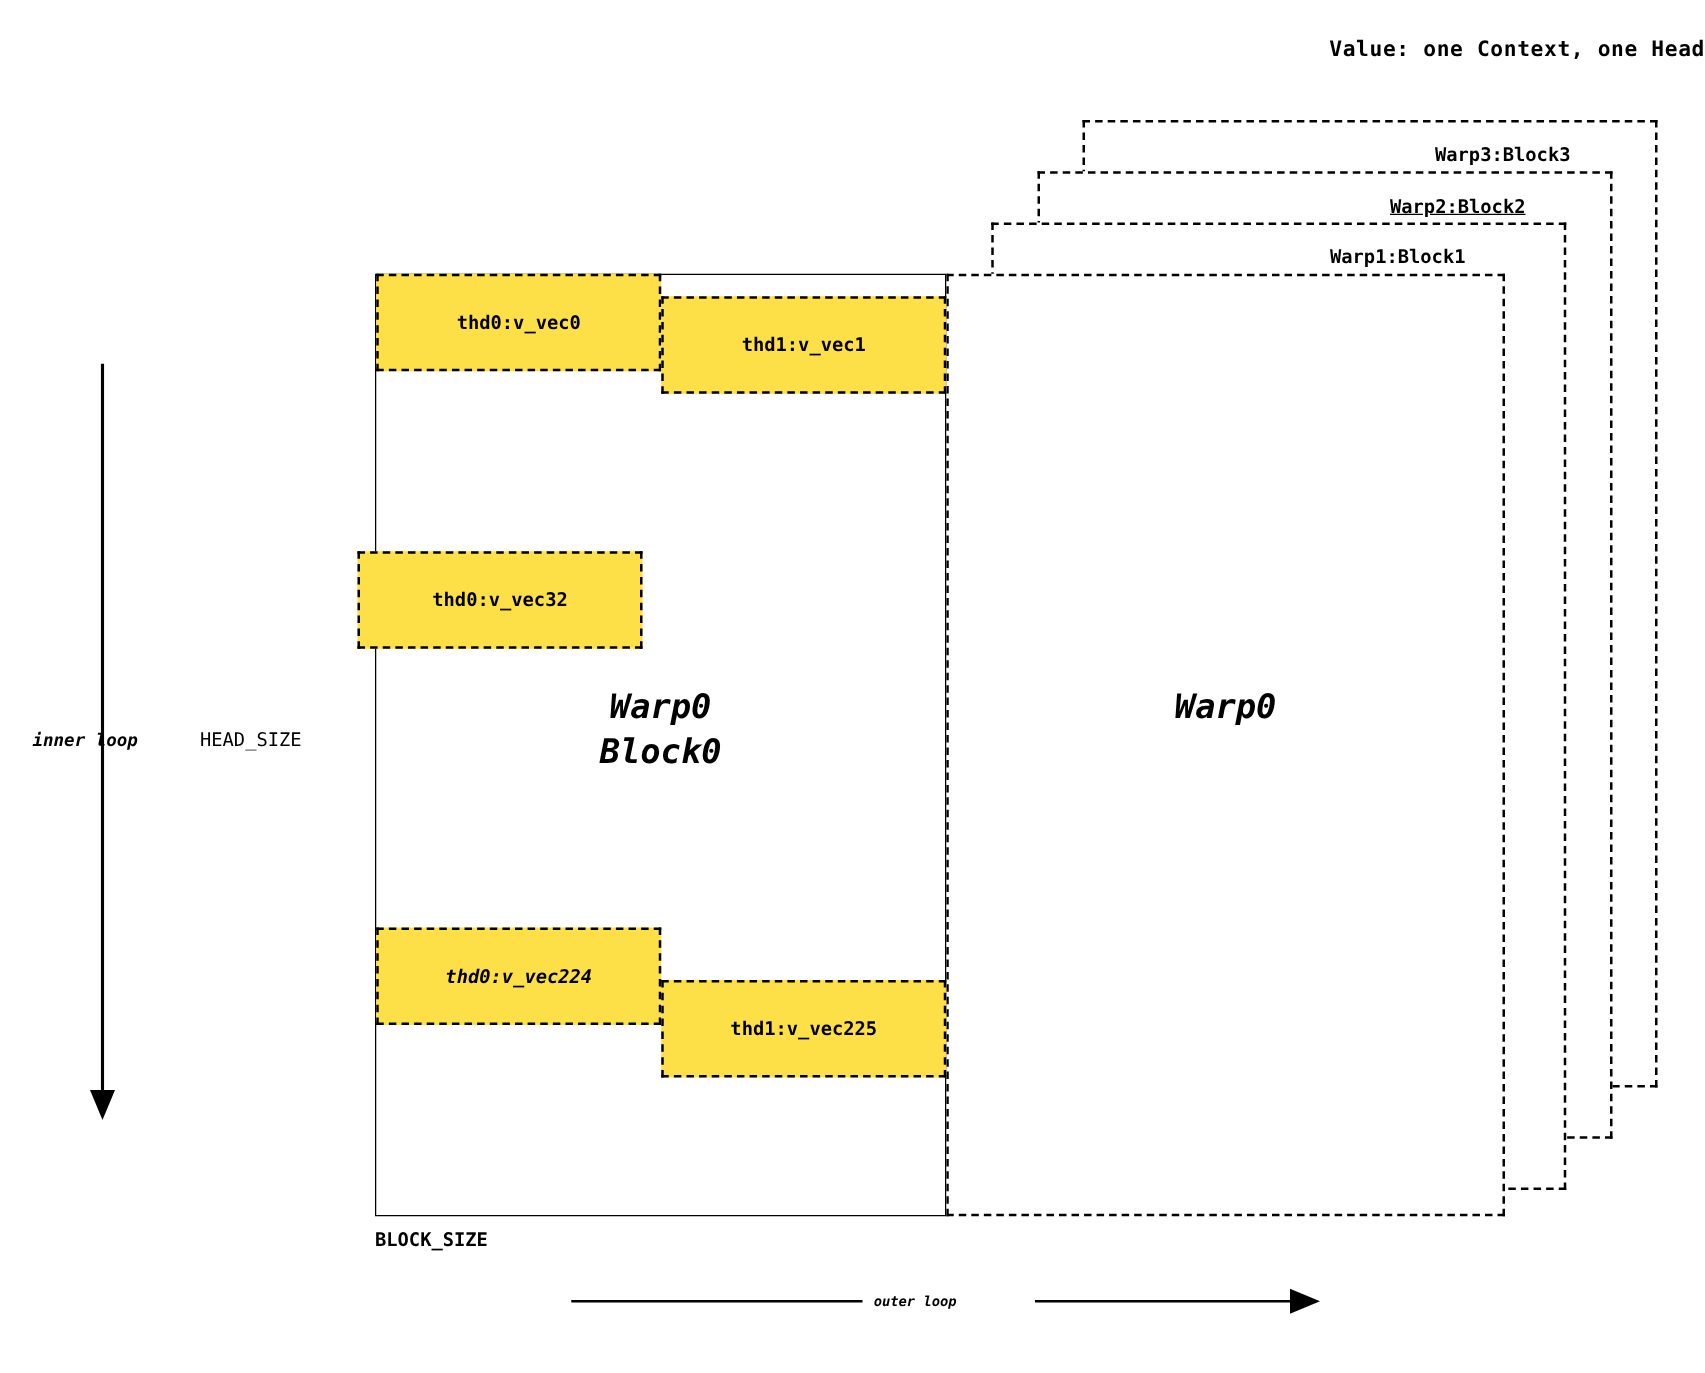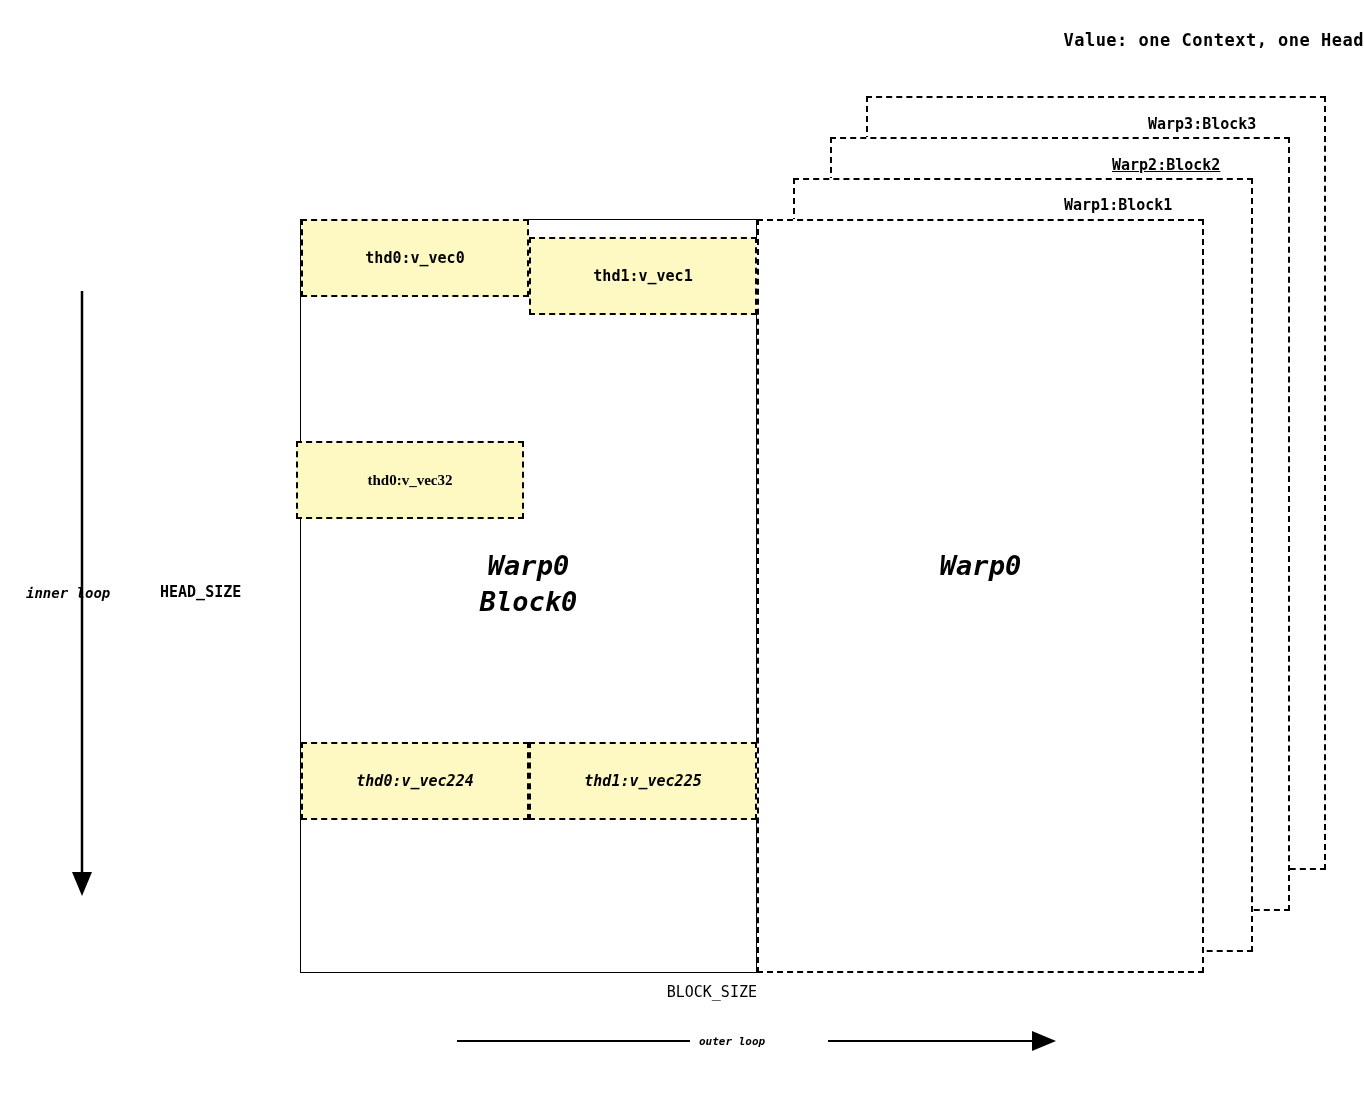--- a/index.html
+++ b/index.html
@@ -92,48 +92,48 @@
   
   .cell {
     position: absolute;
     border: 2.5px dashed #000;
     box-sizing: border-box;
     display: flex;
     align-items: center;
     justify-content: center;
     font-size: 15px;
     font-weight: bold;
-    background: #fef9c3;
+    background: #fde047;
     white-space: nowrap;
   }
 
   
   .head-size {
     position: absolute;
     left: 160px;
     top: 583px;
     font-size: 15px;
-    font-weight: bold;
+    font-weight: normal;
   }
   .inner-loop {
     position: absolute;
     left: 26px;
     top: 585px;
     font-size: 14px;
     font-weight: bold;
     font-style: italic;
   }
   .block-size {
     position: absolute;
     left: 300px;
     top: 983px;
     width: 457px;
-    text-align: right;
+    text-align: left;
     font-size: 15px;
-    font-weight: normal;
+    font-weight: bold;
   }
   .outer-loop {
     position: absolute;
     left: 699px;
     top: 1035px;
     font-size: 11px;
     font-weight: bold;
     font-style: italic;
   }
   svg.overlay {
@@ -166,24 +166,24 @@
 
   <div class="block0"></div>
   <div class="block0-label">
     <div>Warp0</div>
     <div>Block0</div>
   </div>
 
   <div class="cell" style="left:301px; top:219px; width:228px; height:78px;">thd0:v_vec0</div>
   <div class="cell" style="left:529px; top:237px; width:228px; height:78px;">thd1:v_vec1</div>
 
-  <div class="cell" style="left:296px; top:441px; width:228px; height:78px;font-family:Liberation Serif, serif;">thd0:v_vec32</div>
+  <div class="cell" style="left:286px; top:441px; width:228px; height:78px;">thd0:v_vec32</div>
 
   <div class="cell" style="left:301px; top:742px; width:228px; height:78px;font-style:italic;">thd0:v_vec224</div>
-  <div class="cell" style="left:529px; top:742px; width:228px; height:78px;font-style:italic;">thd1:v_vec225</div>
+  <div class="cell" style="left:529px; top:784px; width:228px; height:78px;">thd1:v_vec225</div>
 
   <div class="head-size">HEAD_SIZE</div>
   <div class="inner-loop">inner loop</div>
   <div class="block-size">BLOCK_SIZE</div>
   <div class="outer-loop">outer loop</div>
 
   <svg class="overlay">
 
     <line x1="82" y1="291" x2="82" y2="880" stroke="#000" stroke-width="2.5"></line>
     <polygon points="82,896 72,872 92,872" fill="#000"></polygon>

